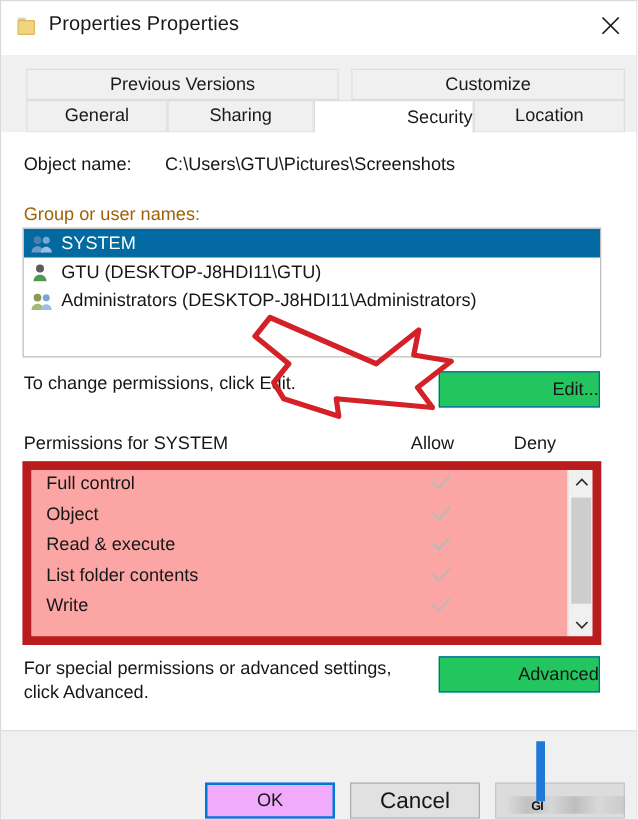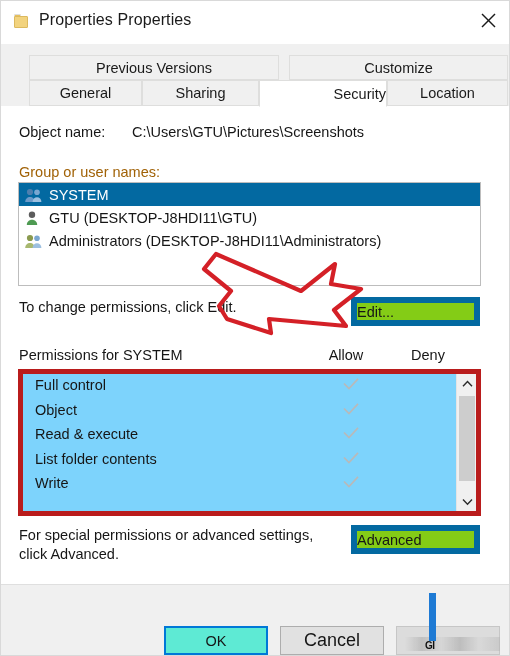--- a/index.html
+++ b/index.html
@@ -69,21 +69,21 @@
   }
   .close-btn svg { display: block; }
 
   
   .tabstrip {
     position: absolute;
     left: 0; top: 43px;
     width: 510px; height: 62px;
     background: #f0f0f0;
   }
-  .tab-row { position: absolute; left: 12px; width: 454px; }
+  .tab-row { position: absolute; left: 4px; width: 454px; }
   .tab-row.upper { top: 11px; height: 25px; }
   .tab-row.lower { top: 36px; height: 26px; }
   .tab {
     position: absolute;
     box-sizing: border-box;
     background: #f0f0f0;
     border: 1px solid #dededd;
     display: flex;
     align-items: center;
     justify-content: center;
@@ -173,27 +173,27 @@
   .edit-hint {
     position: absolute;
     left: 18px; top: 192px;
     font-size: 14.5px;
     color: #161616;
     white-space: nowrap;
   }
   .btn {
     position: absolute;
     box-sizing: border-box;
-    background: #84cc16;
-    border: 6px solid #0369a1;
-    font-size: 14.5px;
-    color: #161616;
-    display: flex;
-    align-items: center;
-    justify-content: flex-start;
+    background: #22c55e;
+    border: 1px solid #0369a1;
+    font-size: 14.5px;
+    color: #161616;
+    display: flex;
+    align-items: center;
+    justify-content: flex-end;
     white-space: nowrap;
     cursor: default;
   }
   .btn-edit { left: 350px; top: 190px; width: 129px; height: 29px; }
 
   
   .perm-title {
     position: absolute;
     left: 18px; top: 240px;
     font-size: 14.5px;
@@ -215,22 +215,22 @@
     text-align: center;
     font-size: 14.5px;
     color: #161616;
   }
 
   
   .permlist {
     position: absolute;
     left: 17px; top: 262px;
     width: 463px; height: 147px;
-    background: #7dd3fc;
-    border: 5px solid #b91c1c;
+    background: #fca5a5;
+    border: 7px solid #b91c1c;
     box-sizing: border-box;
     overflow: hidden;
   }
   .prow {
     position: relative;
     height: 24.5px;
     cursor: default;
   }
   .prow .plabel {
     position: absolute;
@@ -298,21 +298,21 @@
     left: 0; top: 583px;
     width: 510px; height: 73px;
     background: #f0f0f0;
     border-top: 1px solid #dfdfdf;
   }
   .btn-ok {
     position: absolute;
     left: 163px; top: 41px;
     width: 104px; height: 29px;
     box-sizing: border-box;
-    background: #5eead4;
+    background: #f0abfc;
     border: 2px solid #0078d7;
     font-size: 14.5px;
     color: #161616;
     display: flex;
     align-items: center;
     justify-content: center;
     cursor: default;
   }
   .btn-cancel {
     position: absolute;

